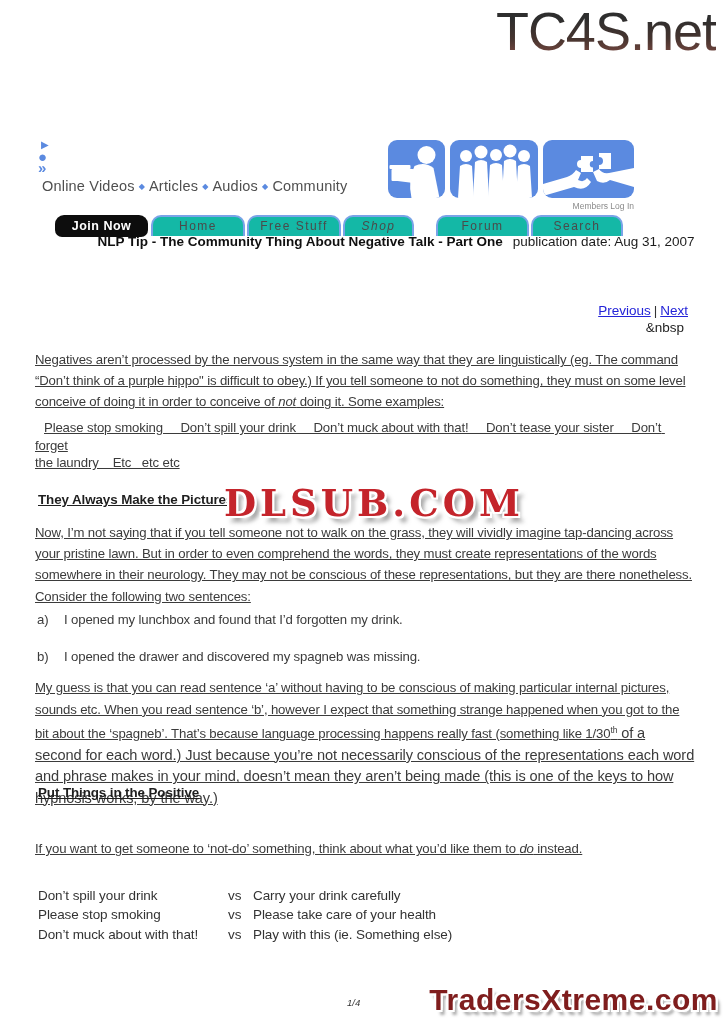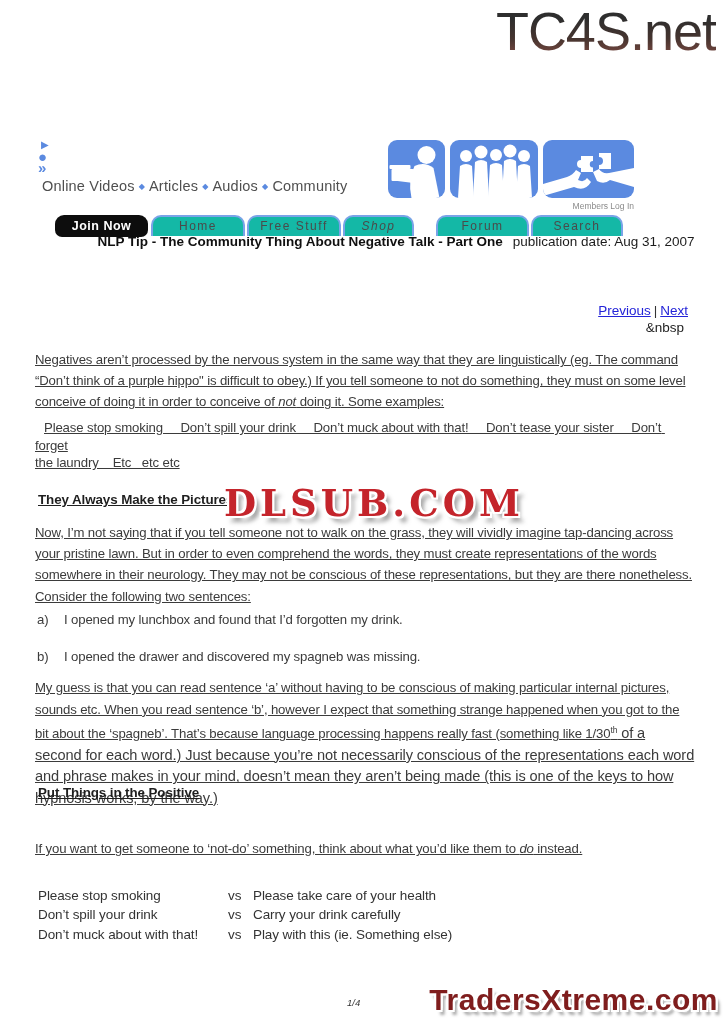--- a/index.html
+++ b/index.html
@@ -187,21 +187,21 @@
   <div class="itm itm-a"><span class="lbl">a)</span><span>I opened my lunchbox and found that I’d forgotten my drink.</span></div>
   <div class="itm itm-b"><span class="lbl">b)</span><span>I opened the drawer and discovered my spagneb was missing.</span></div>
 
   <div class="para p3"><span>My guess is that you can read sentence ‘a’ without having to be conscious of making particular internal pictures, sounds etc. When you read sentence ‘b’, however I expect that something strange happened when you got to the bit about the ‘spagneb’. That’s because language processing happens really fast (something like 1/30</span><sup>th</sup><span class="big"> of a second for each word.) Just because you’re not necessarily conscious of the representations each word and phrase makes in your mind, doesn’t mean they aren’t being made (this is one of the keys to how hypnosis works, by the way.)</span></div>
 
   <div class="subhead h2">Put Things in the Positive</div>
 
   <div class="para p4"><span>If you want to get someone to ‘not-do’ something, think about what you’d like them to </span><span class="ital">do</span><span> instead.</span></div>
 
   <div class="compare">
+    <div class="crow"><span class="cl">Don’t spill your drink</span><span class="cv">vs</span><span class="cr">Carry your drink carefully</span></div>
     <div class="crow"><span class="cl">Please stop smoking</span><span class="cv">vs</span><span class="cr">Please take care of your health</span></div>
-    <div class="crow"><span class="cl">Don’t spill your drink</span><span class="cv">vs</span><span class="cr">Carry your drink carefully</span></div>
     <div class="crow"><span class="cl">Don’t muck about with that!</span><span class="cv">vs</span><span class="cr">Play with this (ie. Something else)</span></div>
   </div>
 
   <div class="pageno">1/4</div>
   <div class="traders">TradersXtreme.com</div>
 
 </div>
 
 </body></html>

